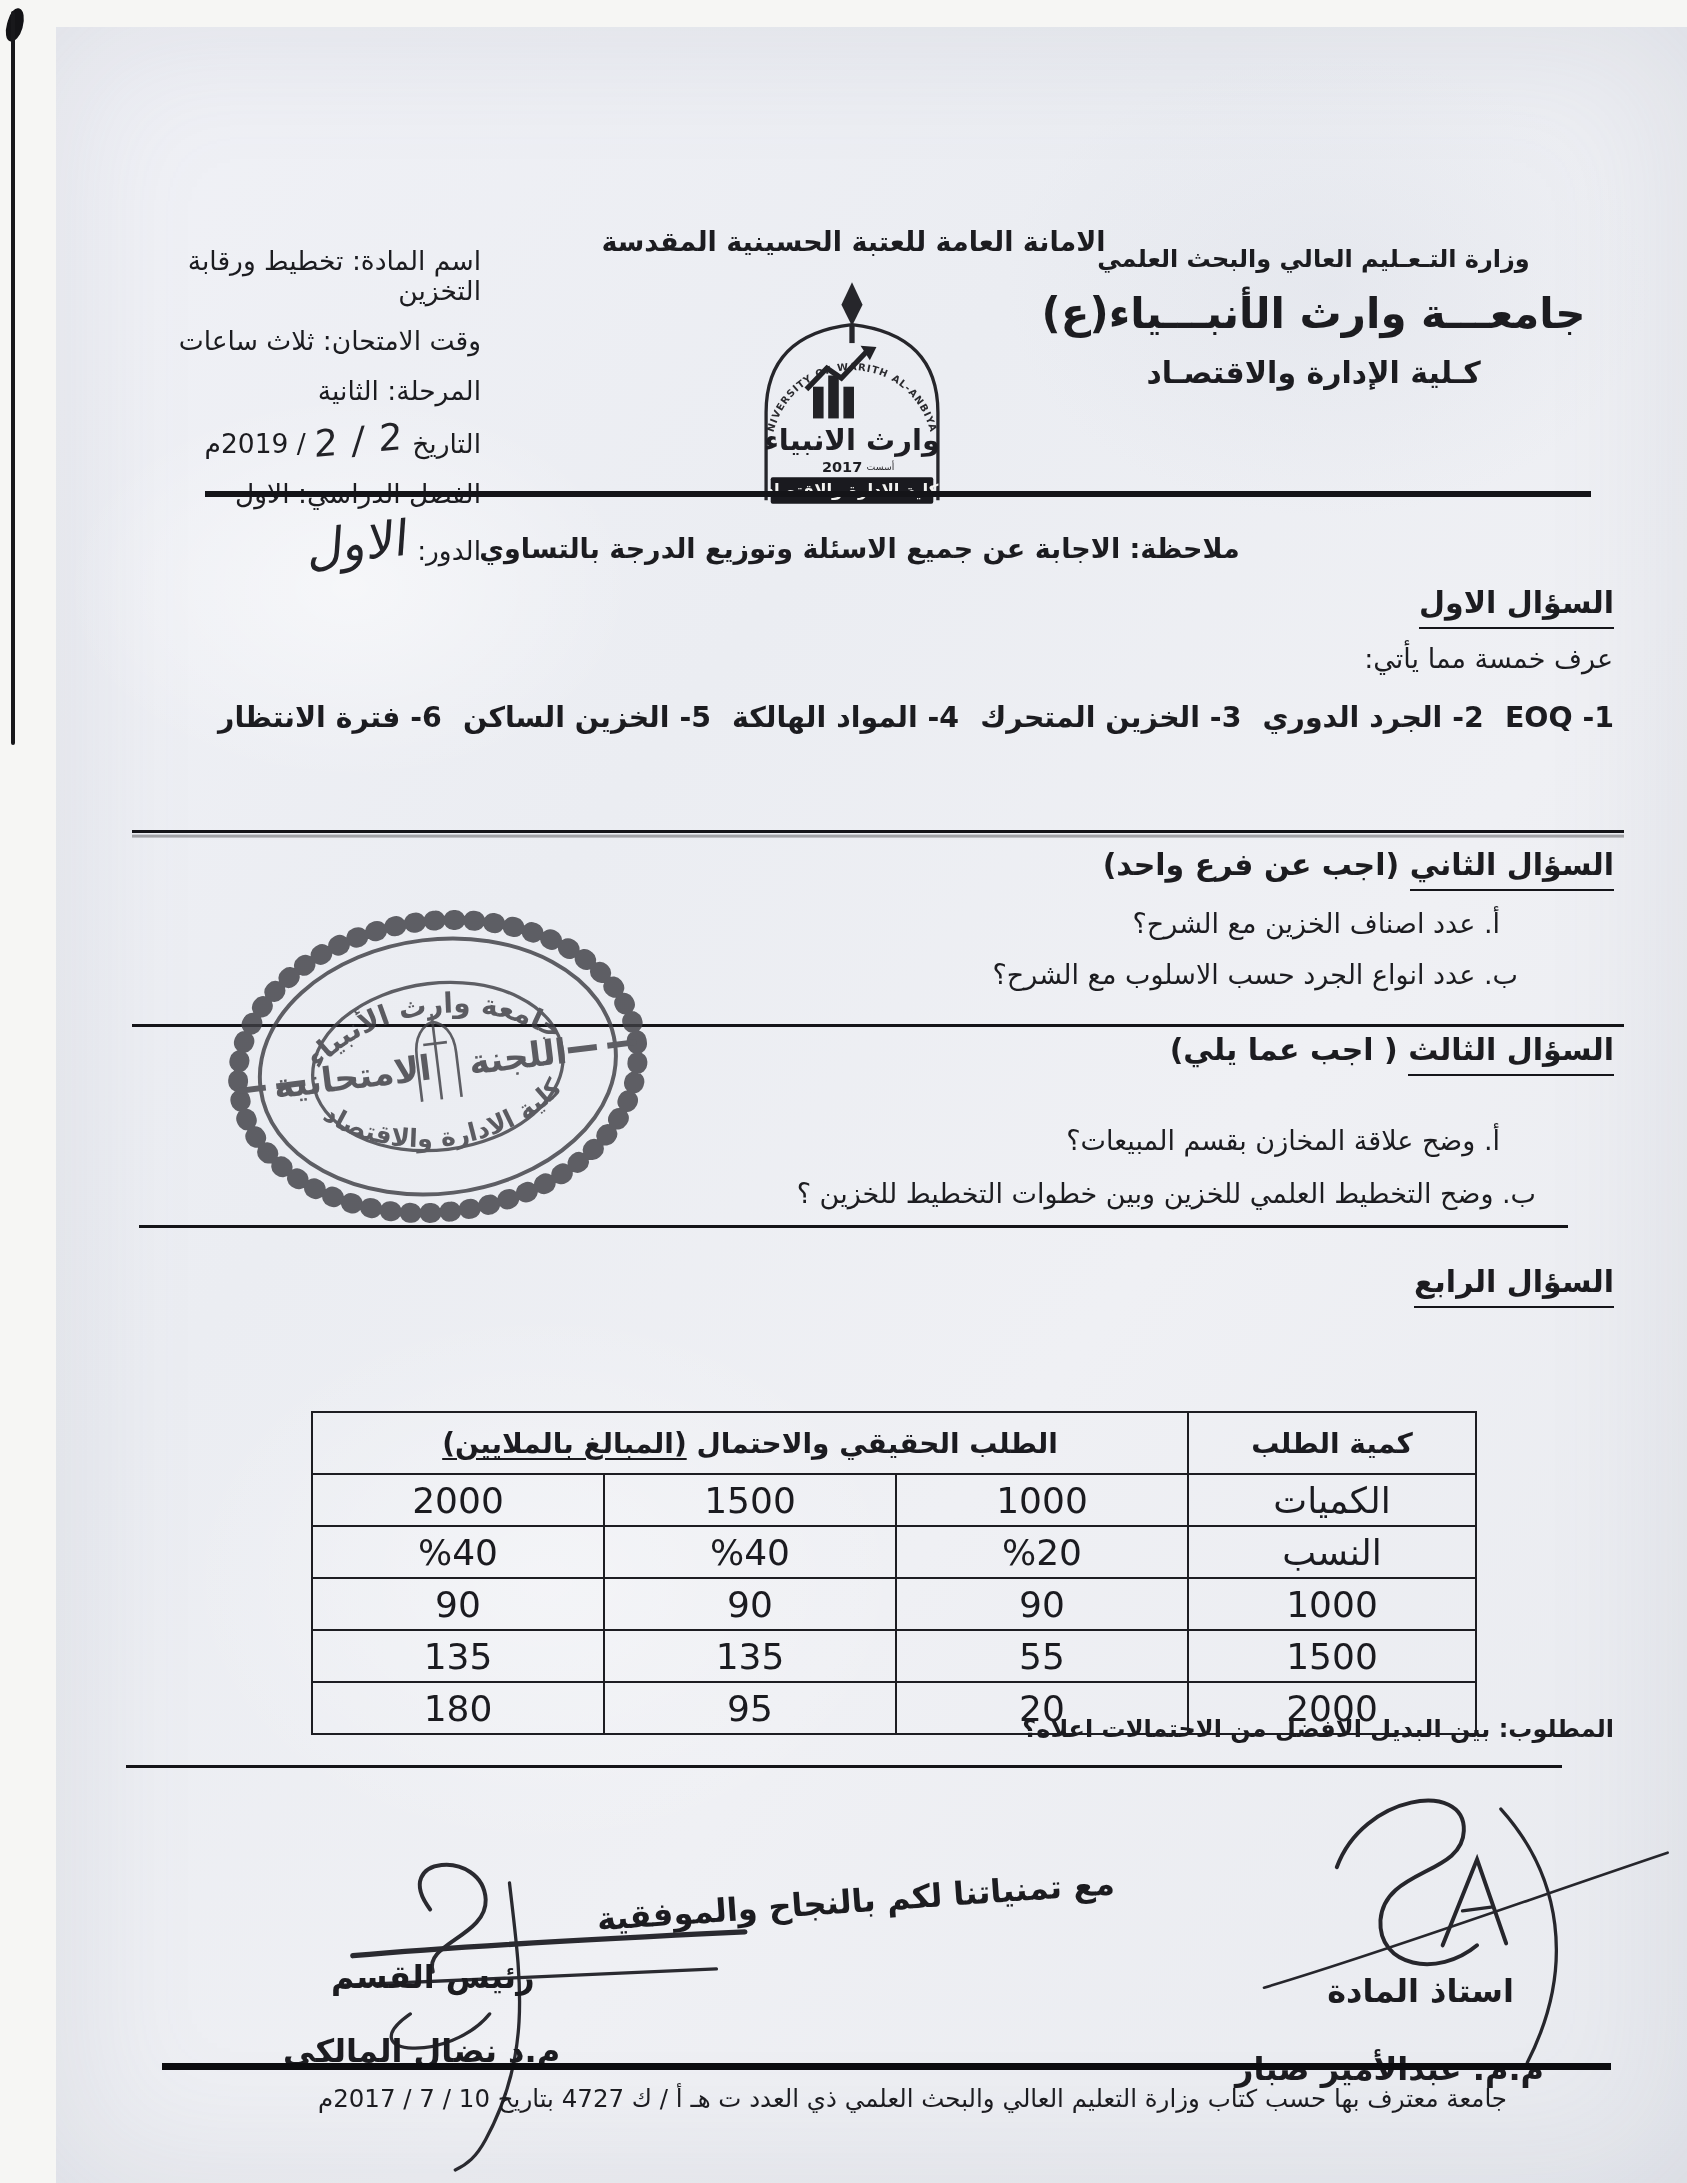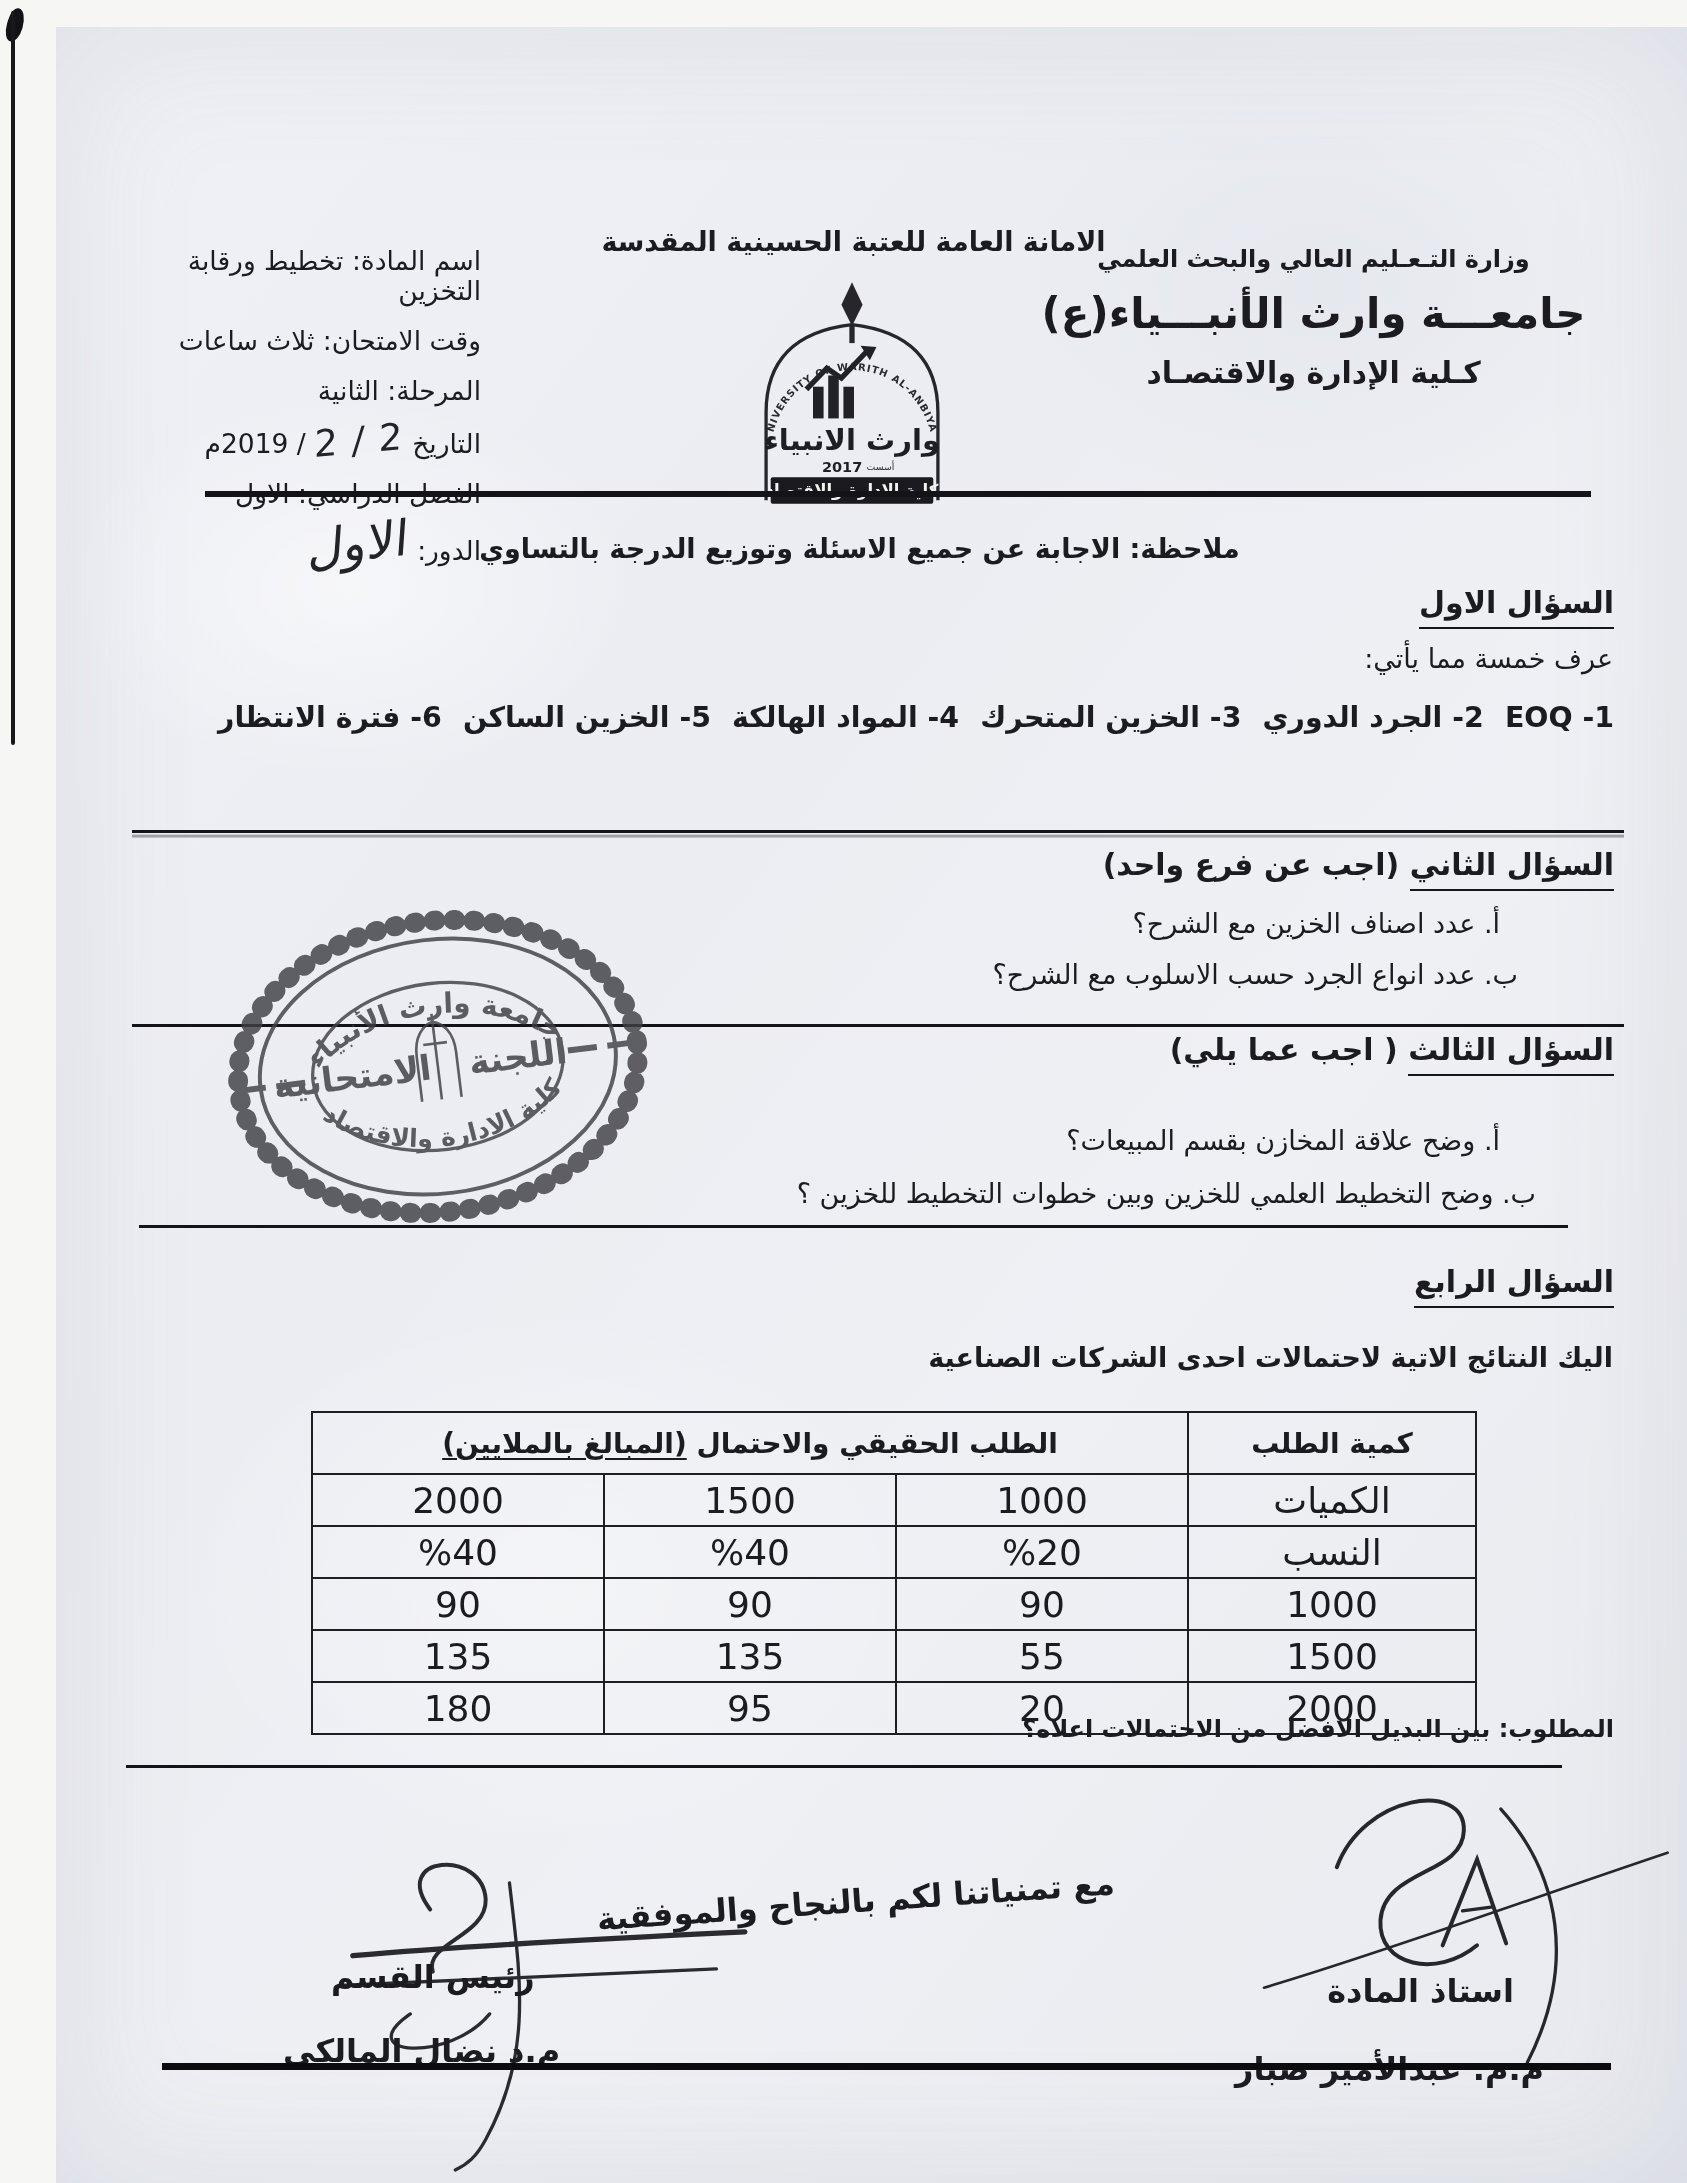--- a/index.html
+++ b/index.html
@@ -172,21 +172,20 @@
     <span>( اجب عما يلي)</span>
   </div>
   <div class="q-text" id="q3-a">أ.   وضح علاقة المخازن بقسم المبيعات؟</div>
   <div class="q-text" id="q3-b">ب. وضح التخطيط العلمي للخزين وبين خطوات التخطيط  للخزين ؟</div>
 
   <div class="rule" id="rule-q4"></div>
 
   <div class="q-title" id="q4-title">
     <span class="t-underline">السؤال الرابع</span>
   </div>
-  <div class="q-text" id="q4-intro">اليك النتائج الاتية لاحتمالات احدى الشركات الصناعية</div>
 
   <div class="table-wrap">
     <table>
       <tbody>
           <tr class="t-head">
         <td class="c-qty">كمية الطلب</td>
         <td class="c-v" colspan="3">
           <span>الطلب الحقيقي والاحتمال </span><span class="u">(المبالغ بالملايين)</span>
         </td>
       </tr>
@@ -280,15 +279,16 @@
         <path d="M332 80 C 348 220, 368 336, 296 468 C 282 494, 268 506, 250 514" stroke-width="5"></path>
       </g>
     </svg>
   </div>
   <div class="sig-label" id="sig-left-label">رئيس القسم</div>
   <div class="sig-label" id="sig-left-name">م.د نضال المالكي</div>
 
   <div class="rule" id="rule-foot"></div>
 
   <div class="footer">
+    <div class="f1">جامعة معترف بها حسب كتاب وزارة التعليم العالي والبحث العلمي ذي العدد ت هـ أ / ك 4727 بتاريخ 10 / 7 / 2017م</div>
   </div>
 </div>
 
 
 </body></html>

